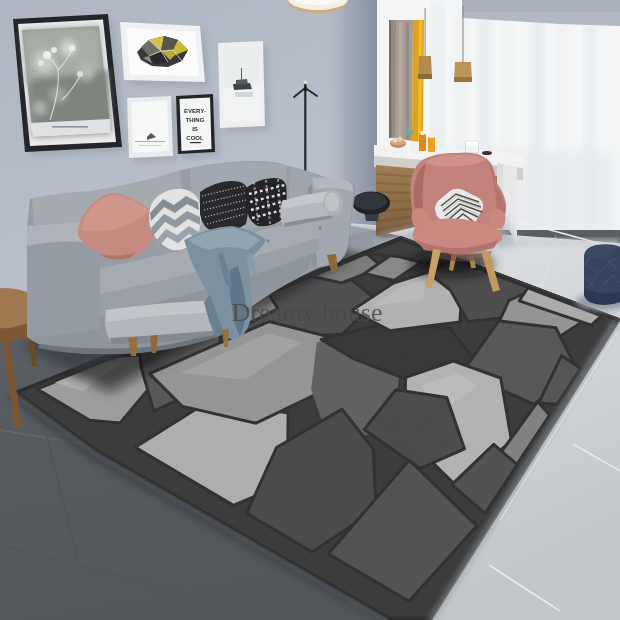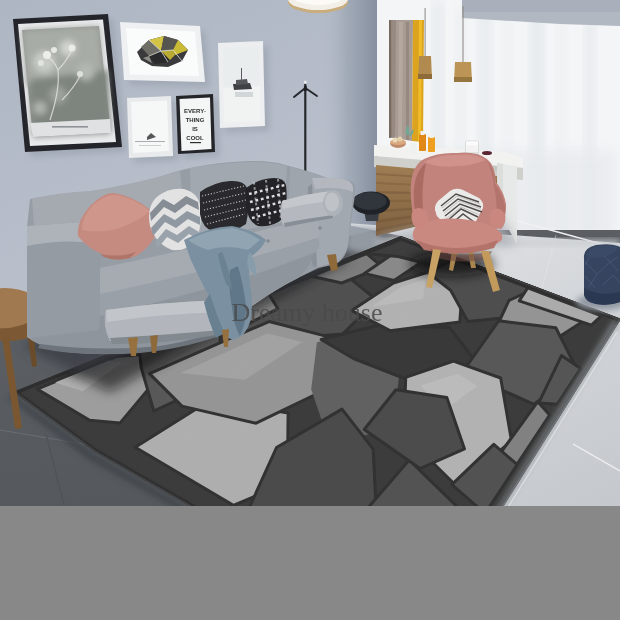--- a/index.html
+++ b/index.html
@@ -1,16 +1,16 @@
 <!DOCTYPE html>
 <html><head>
 <meta charset="utf-8">
 <style>
 html,body{margin:0;padding:0;background:#888;}
-#scene{width:620px;height:506px;position:relative;overflow:hidden;font-family:"Liberation Sans",sans-serif;}
+#scene{width:620px;height:620px;position:relative;overflow:hidden;font-family:"Liberation Sans",sans-serif;}
 </style>
 </head>
 <body>
 <div id="scene">
 <svg width="620" height="620" viewBox="0 0 620 620" xmlns="http://www.w3.org/2000/svg">
 <defs>
   <linearGradient id="wallg" x1="0" y1="0" x2="0.6" y2="1">
     <stop offset="0" stop-color="#aeb6c3"></stop>
     <stop offset="0.5" stop-color="#b8bfcb"></stop>
     <stop offset="1" stop-color="#c4cad4"></stop>

